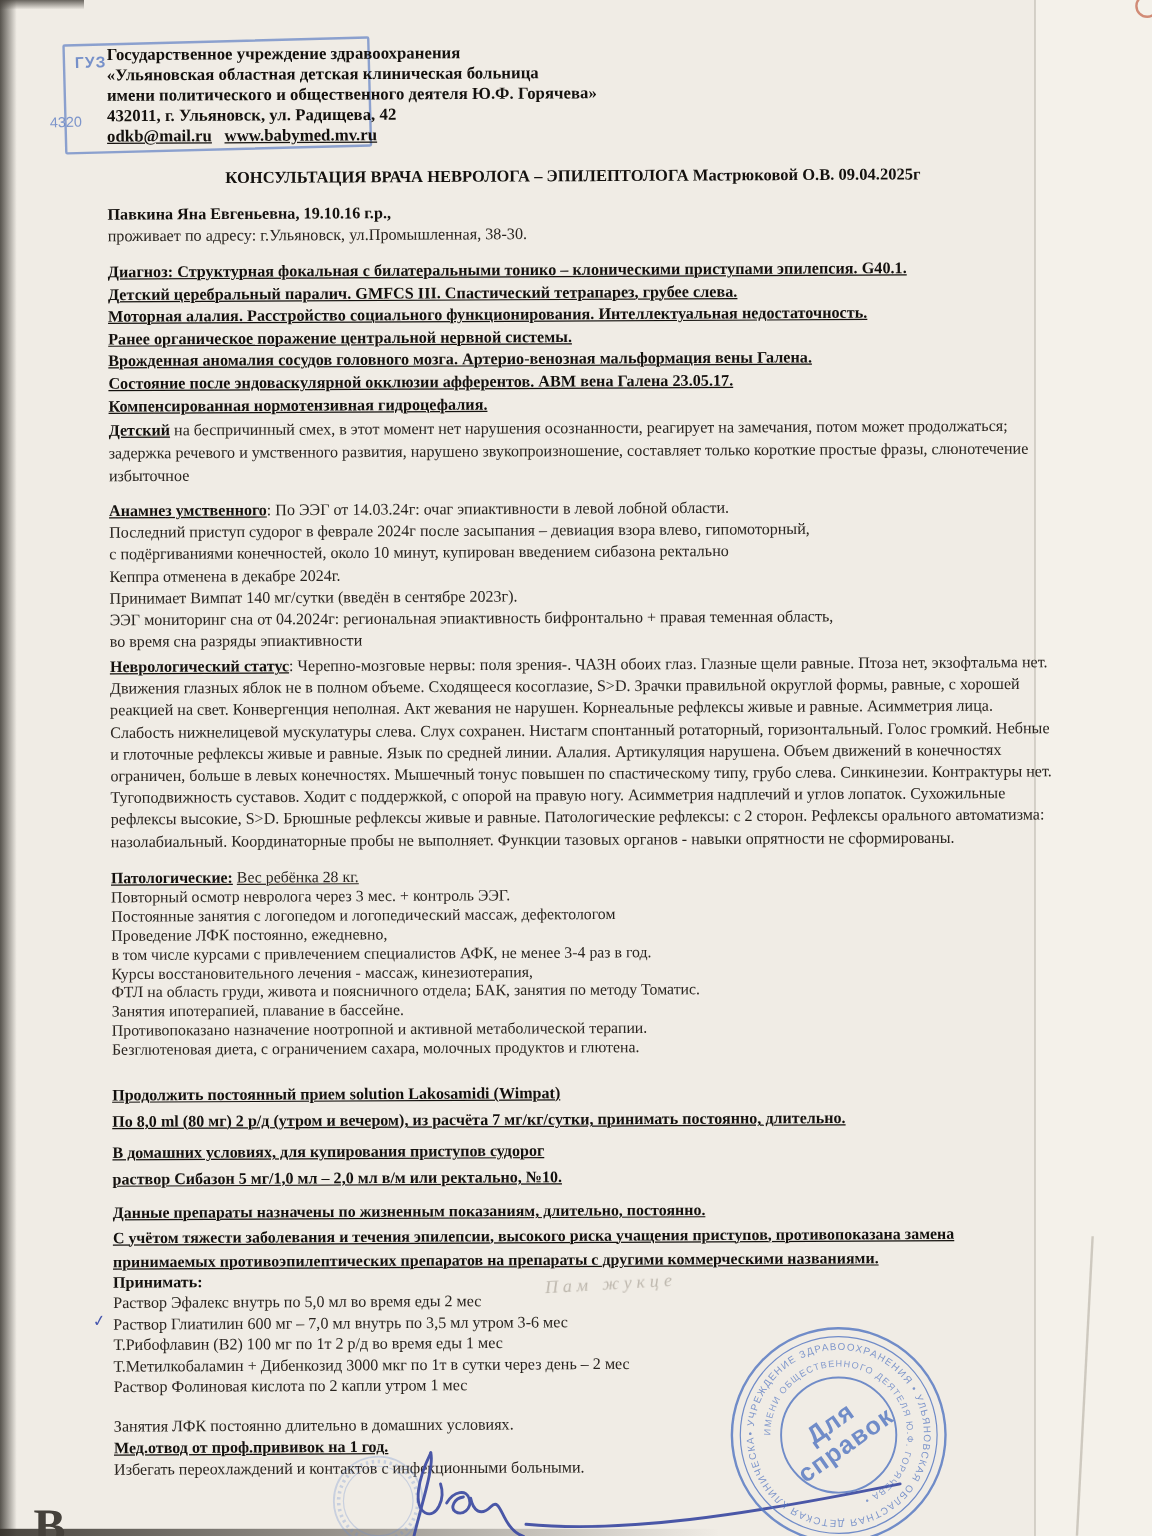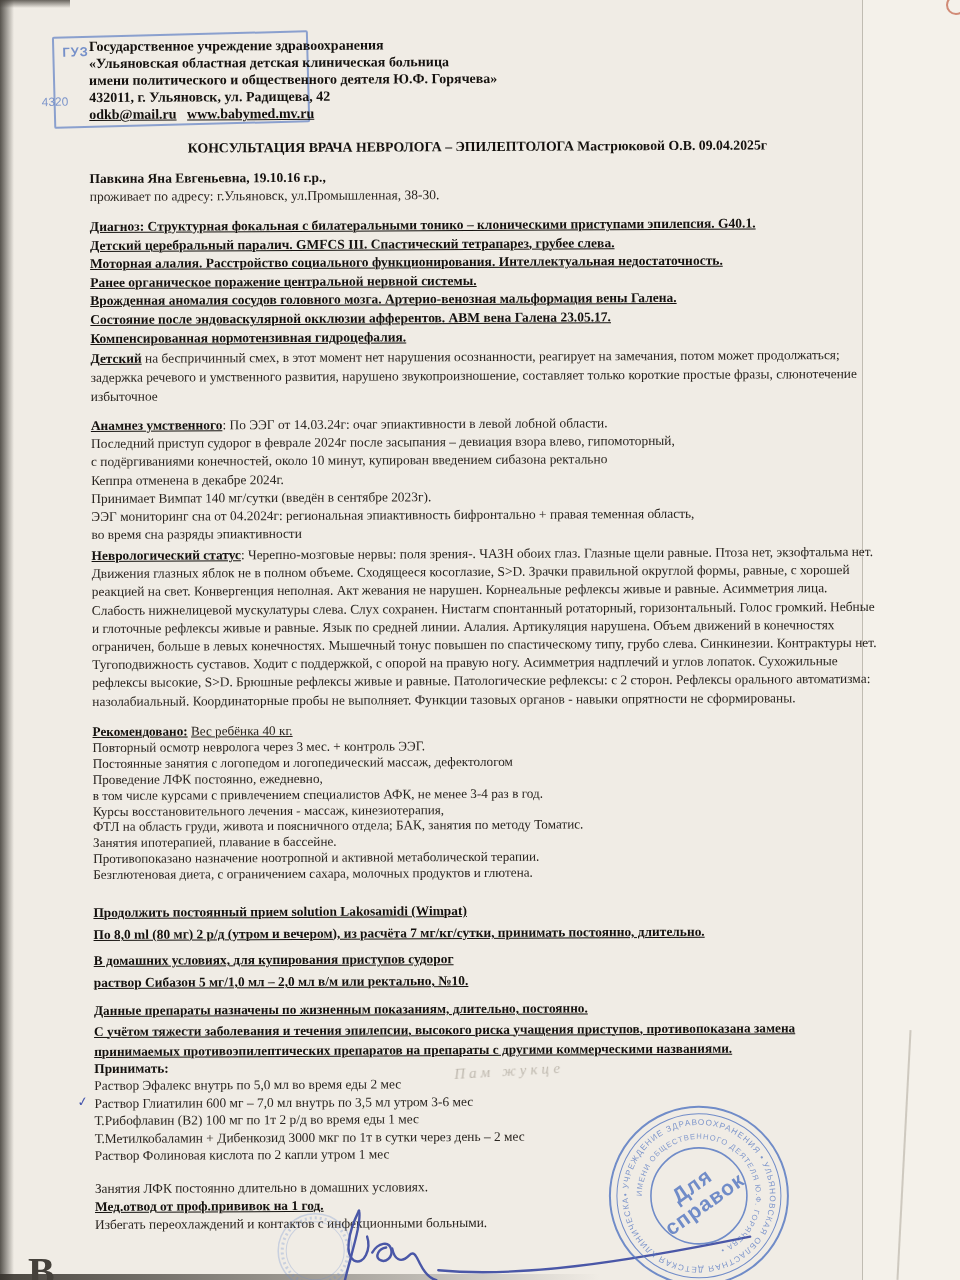--- a/index.html
+++ b/index.html
@@ -116,22 +116,22 @@
       <div class="line">ЭЭГ мониторинг сна от 04.2024г: региональная эпиактивность бифронтально + правая теменная область,</div>
       <div class="line">во время сна разряды эпиактивности</div>
     </div>
 
     <div class="abs neuro">
       <span class="bu">Неврологический статус</span><span>: Черепно-мозговые нервы: поля зрения-. ЧАЗН обоих глаз. Глазные щели равные. Птоза нет, экзофтальма нет. Движения глазных яблок не в полном объеме. Сходящееся косоглазие, S&gt;D. Зрачки правильной округлой формы, равные, с хорошей реакцией на свет. Конвергенция неполная. Акт жевания не нарушен. Корнеальные рефлексы живые и равные. Асимметрия лица. Слабость нижнелицевой мускулатуры слева. Слух сохранен. Нистагм спонтанный ротаторный, горизонтальный. Голос громкий. Небные и глоточные рефлексы живые и равные. Язык по средней линии. Алалия. Артикуляция нарушена. Объем движений в конечностях ограничен, больше в левых конечностях. Мышечный тонус повышен по спастическому типу, грубо слева. Синкинезии. Контрактуры нет. Тугоподвижность суставов. Ходит с поддержкой, с опорой на правую ногу. Асимметрия надплечий и углов лопаток. Сухожильные рефлексы высокие, S&gt;D. Брюшные рефлексы живые и равные. Патологические рефлексы: с 2 сторон. Рефлексы орального автоматизма: назолабиальный. Координаторные пробы не выполняет. Функции тазовых органов - навыки опрятности не сформированы.</span>
     </div>
 
     <div class="abs recommend">
       <div class="line">
-        <span class="bu">Рекомендовано:</span>
-        <span class="u">Вес ребёнка 40 кг.</span>
+        <span class="bu">Патологические:</span>
+        <span class="u">Вес ребёнка 28 кг.</span>
       </div>
       <div class="line">Повторный осмотр невролога через 3 мес. + контроль ЭЭГ.</div>
       <div class="line">Постоянные занятия с логопедом и логопедический массаж, дефектологом</div>
       <div class="line">Проведение ЛФК постоянно, ежедневно,</div>
       <div class="line">в том числе курсами с привлечением специалистов АФК, не менее 3-4 раз в год.</div>
       <div class="line">Курсы восстановительного лечения - массаж, кинезиотерапия,</div>
       <div class="line">ФТЛ на область груди, живота и поясничного отдела; БАК, занятия по методу Томатис.</div>
       <div class="line">Занятия ипотерапией, плавание в бассейне.</div>
       <div class="line">Противопоказано назначение ноотропной и активной метаболической терапии.</div>
       <div class="line">Безглютеновая диета, с ограничением сахара, молочных продуктов и глютена.</div>

